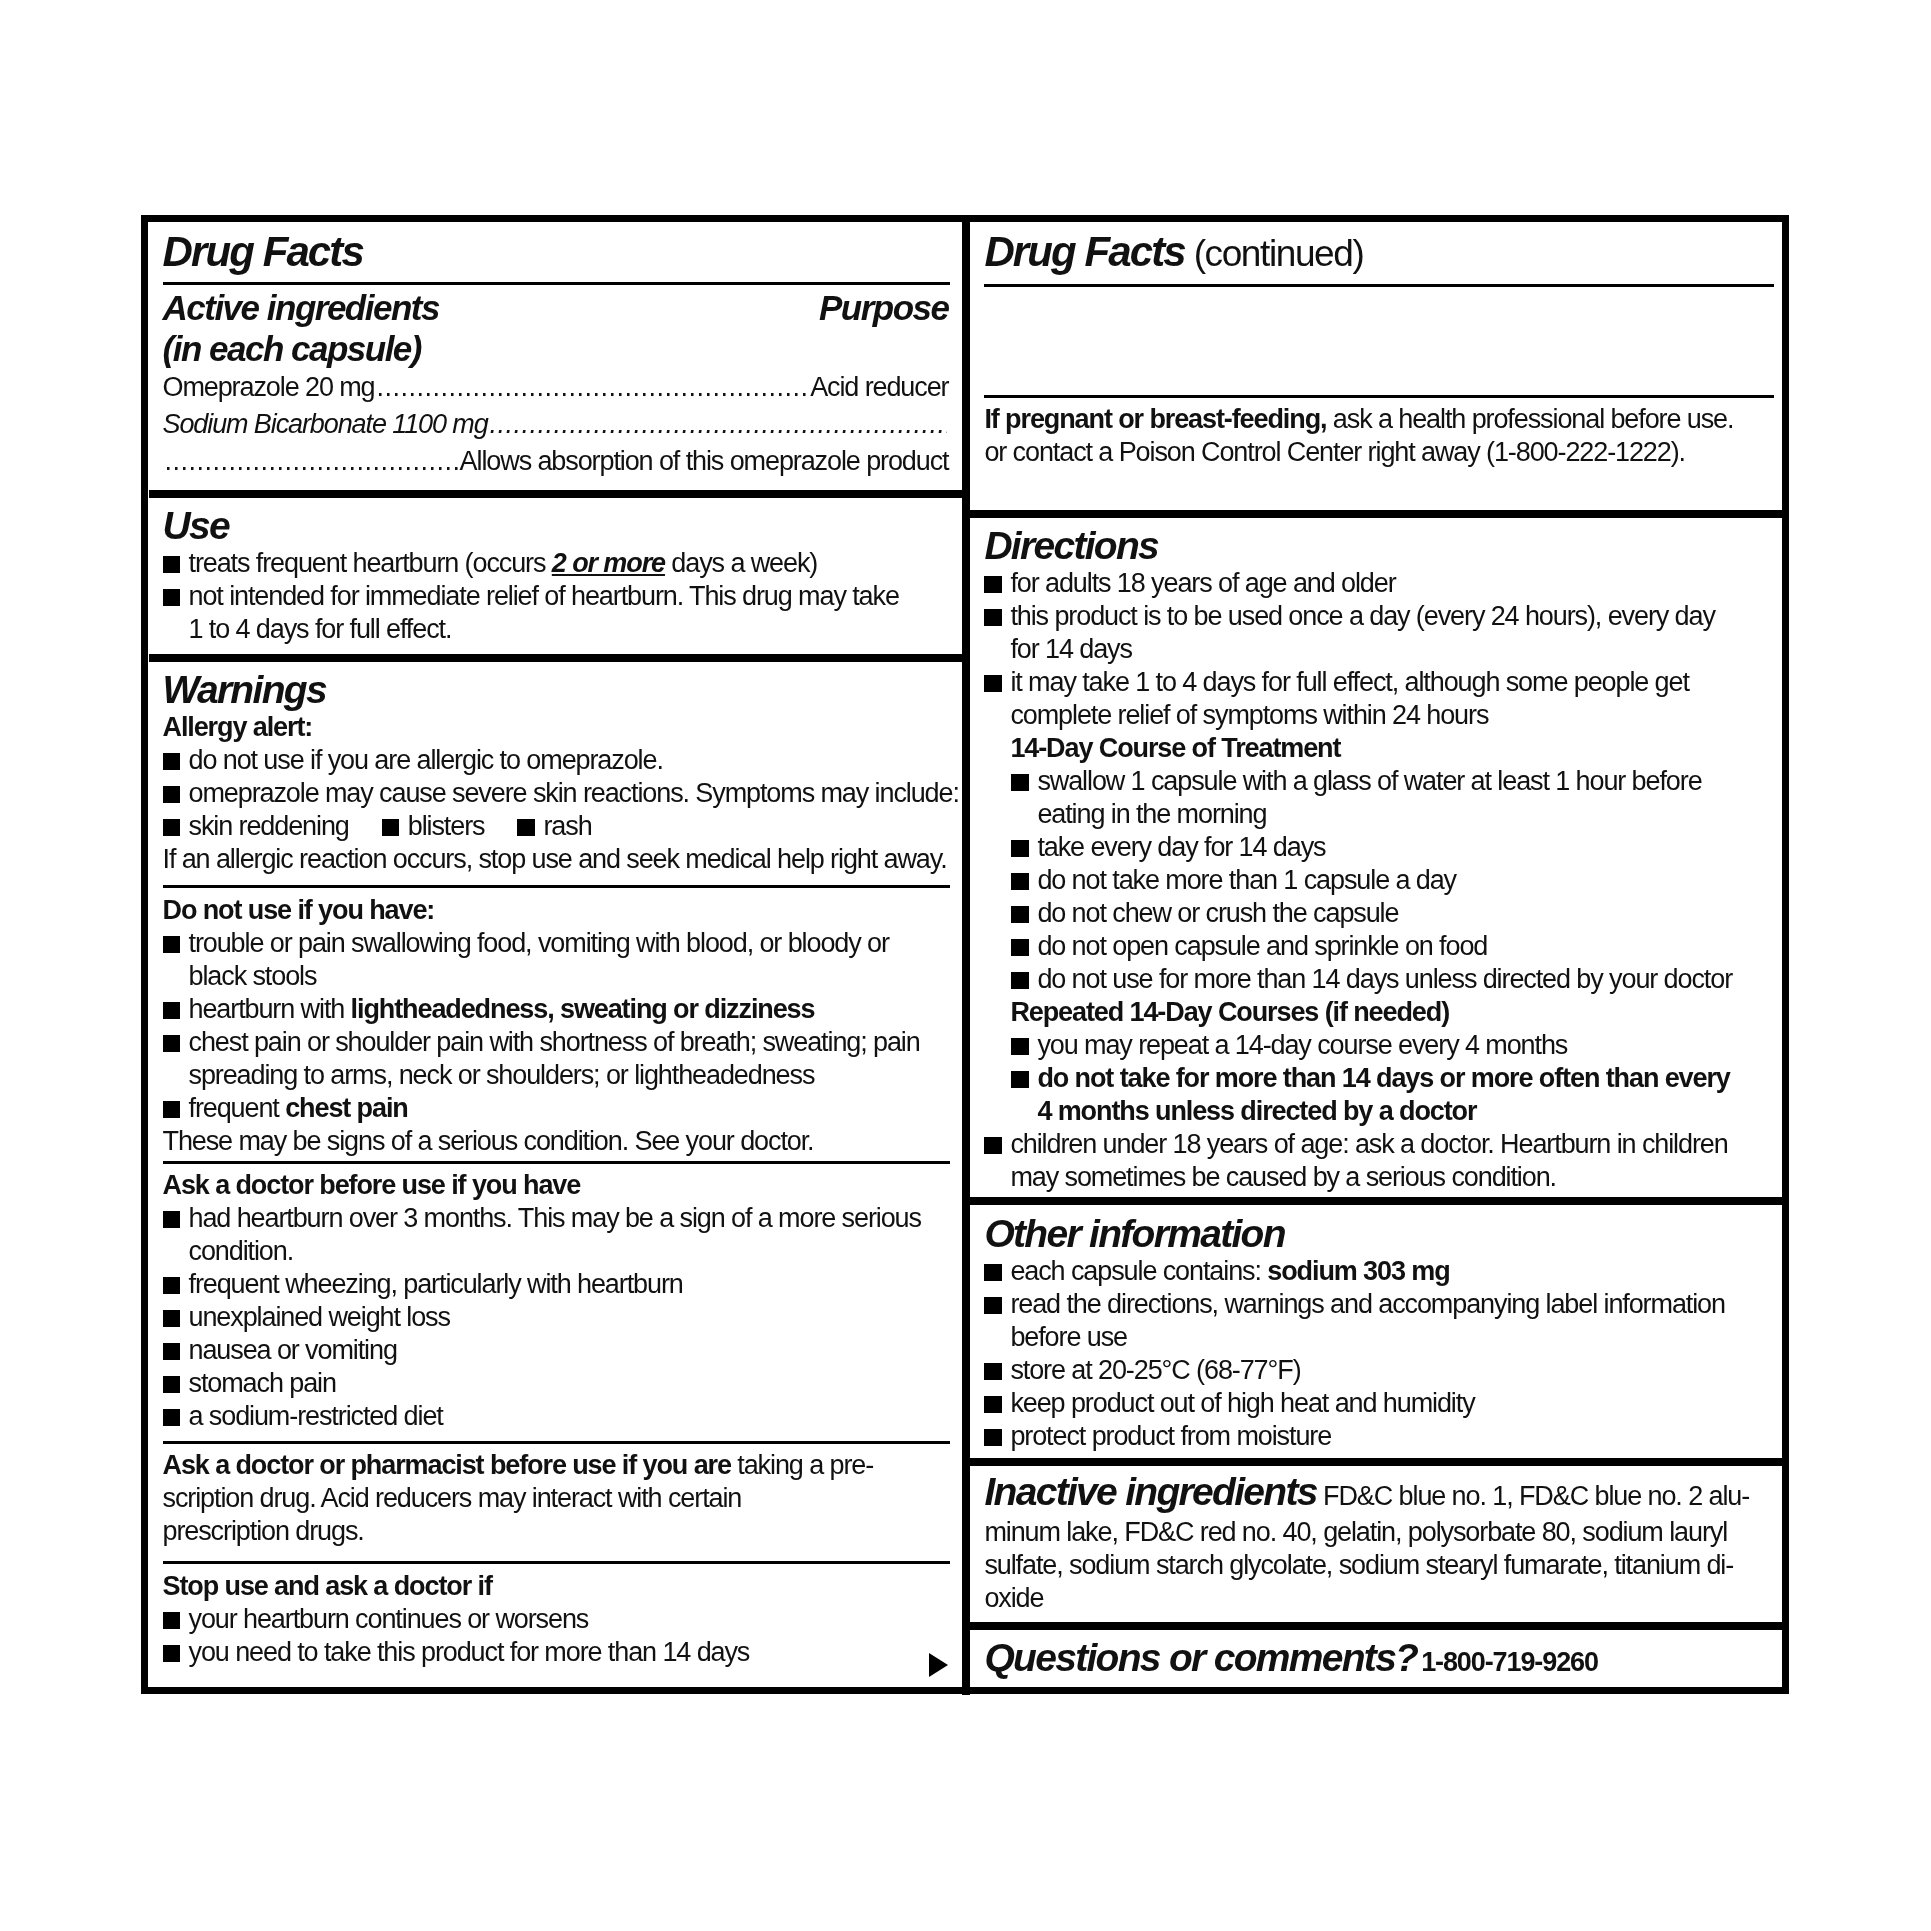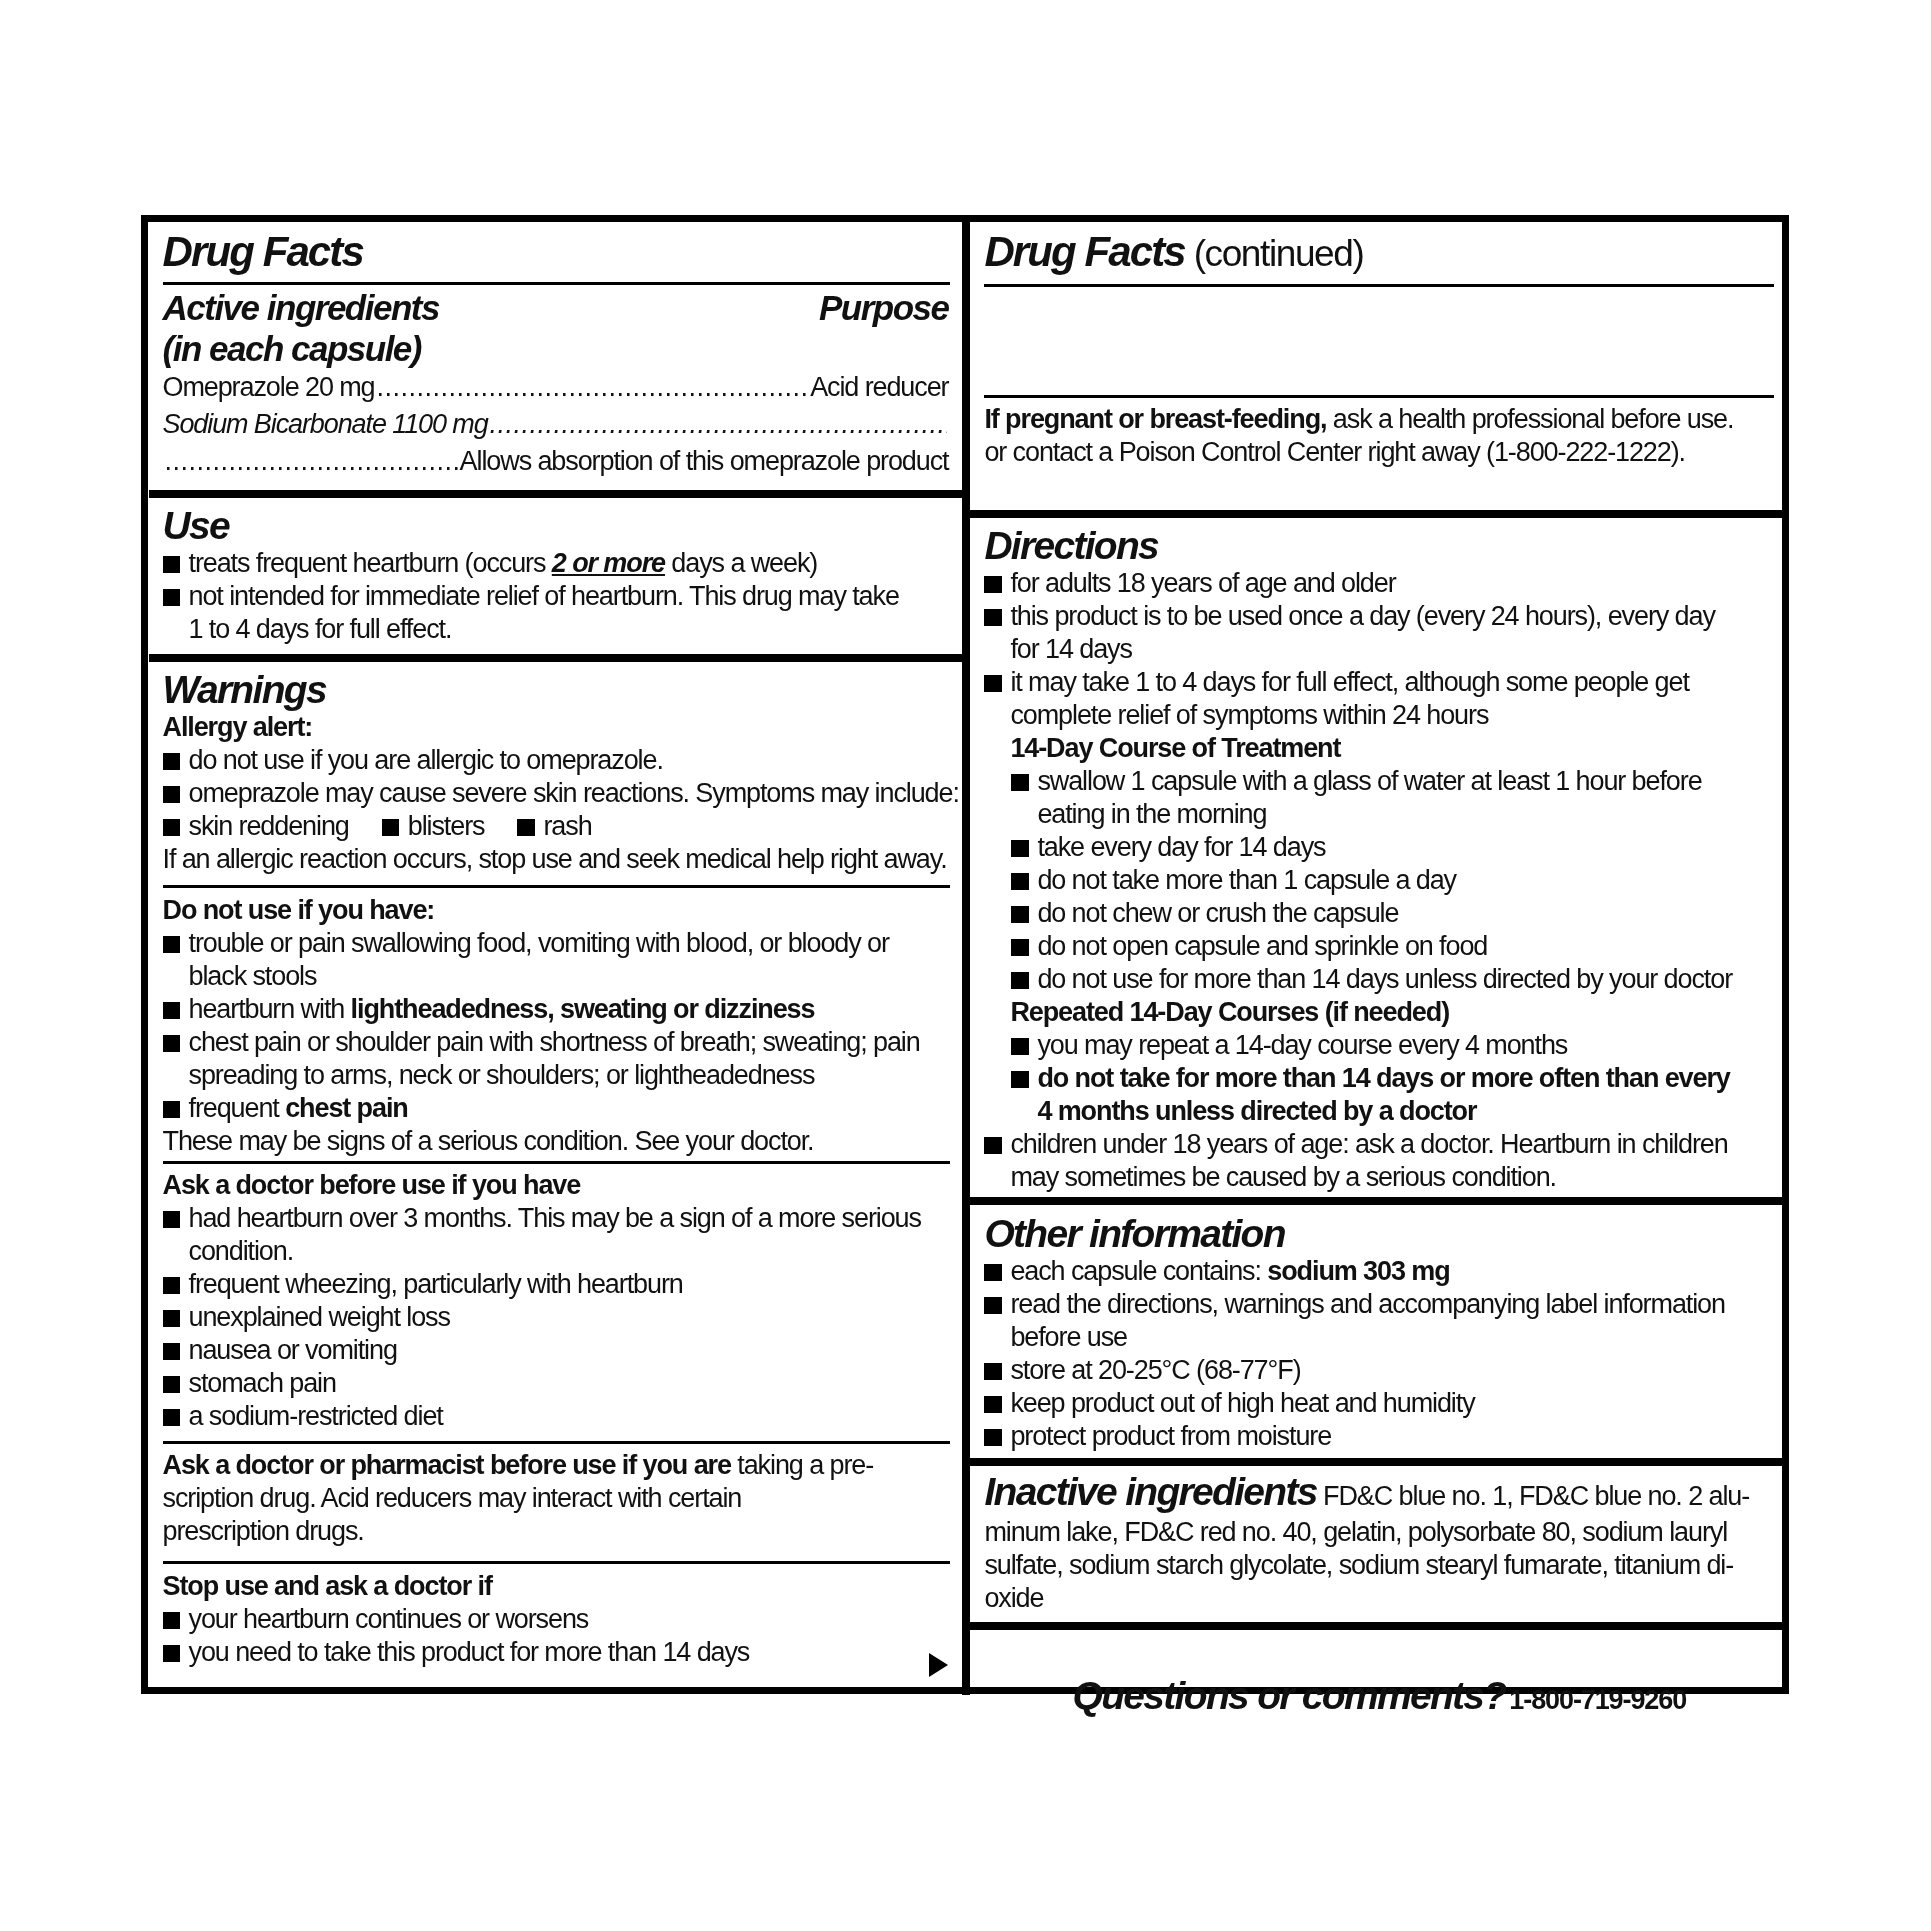--- a/index.html
+++ b/index.html
@@ -165,17 +165,17 @@
   <div class="thick" style="top:1235px;"></div>
 
   <div class="sec" style="top:1248px;">
     <div class="t" style="line-height:39px;"><span class="h2">Inactive ingredients</span><span> FD&amp;C blue no. 1, FD&amp;C blue no. 2 alu-</span></div>
     <div class="t">minum lake, FD&amp;C red no. 40, gelatin, polysorbate 80, sodium lauryl</div>
     <div class="t">sulfate, sodium starch glycolate, sodium stearyl fumarate, titanium di-</div>
     <div class="t">oxide</div>
   </div>
   <div class="thick" style="top:1399px;"></div>
 
-  <div class="sec" style="top:1452px;text-align:center;">
+  <div class="sec" style="top:1414px;">
     <div><span class="h2">Questions or comments?</span><span class="t b" style="margin-left:3.9px;">1-800-719-9260</span></div>
   </div>
 </div>
 
 
 </body></html>

